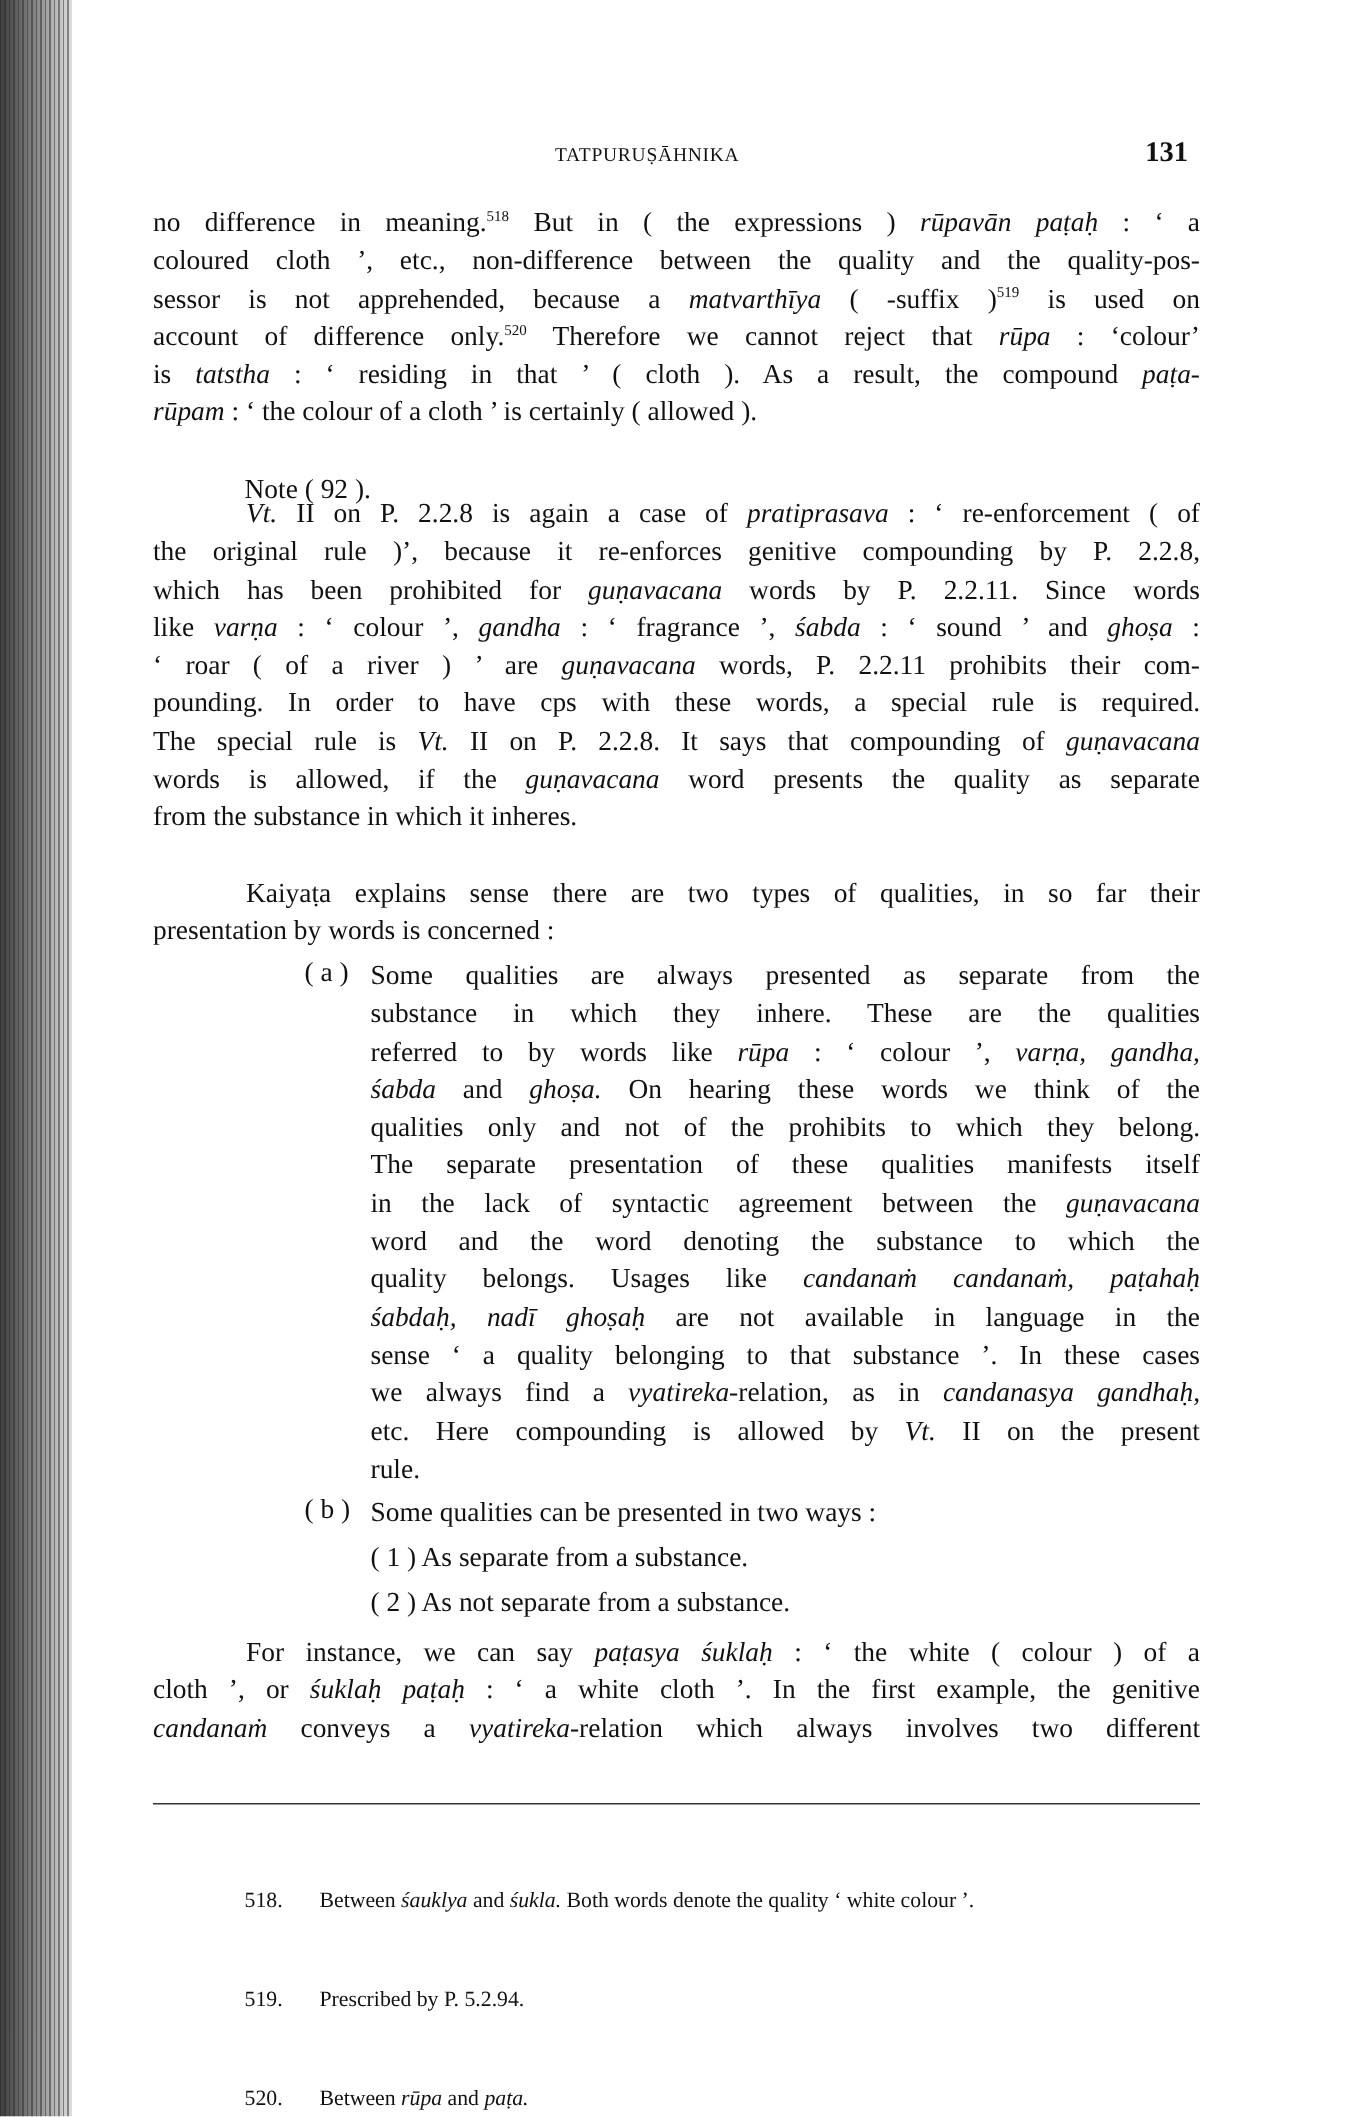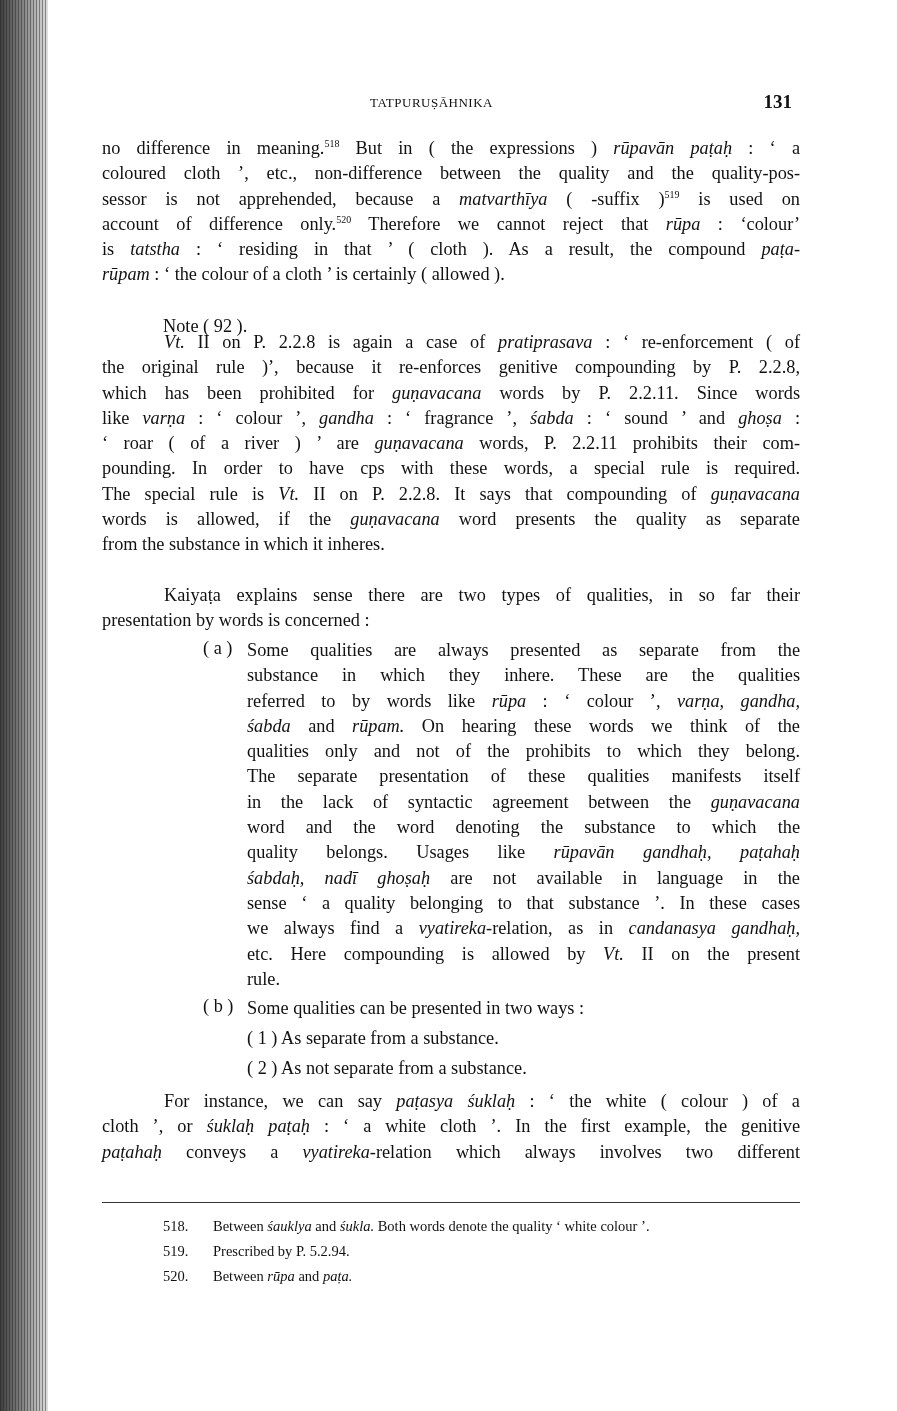--- a/index.html
+++ b/index.html
@@ -17,21 +17,21 @@
   .line { display: block; white-space: nowrap; text-align-last: justify; text-align: justify; }
   .last { text-align-last: left; }
   i { font-style: italic; }
   sup { font-size: 10px; vertical-align: 7px; line-height: 0; }
   .indent { padding-left: 62px; }
   .note-title { position: absolute; left: 163px; top: 316px; font-size: 18.3px; }
   .sub-a-label { position: absolute; left: 203px; font-size: 18.3px; }
   .sub-block { position: absolute; left: 247px; width: 553px; font-size: 18.3px; line-height: 25.3px; }
   .rule { position: absolute; top: 1202px; left: 102px; width: 698px; border-top: 1px solid #333; }
   .footnotes { position: absolute; top: 1214px; left: 163px; font-size: 14.5px; line-height: 25px; }
-  .fn-num { display: inline-block; width: 50px; }
+  .fn-num { display: inline-block; width: 50px; margin-top: 41px; }
 </style>
 </head>
 <body>
 
 <div class="scan-edge"></div>
 
 <div class="header">
   <span class="running-head">TATPURUṢĀHNIKA</span>
   <span class="page-number">131</span>
 </div>
@@ -59,26 +59,26 @@
 <div class="text-block" style="top:583px">
     <span class="line indent">Kaiyaṭa explains sense there are two types of qualities, in so far their</span>
     <span class="line last">presentation by words is concerned :</span>
   </div>
 
 <div class="sub-a-label" style="top:638px">( a )</div>
 <div class="sub-block" style="top:638px">
     <span class="line">Some qualities are always presented as separate from the</span>
     <span class="line">substance in which they inhere.  These are the qualities</span>
     <span class="line">referred to by words like <i>rūpa</i> : ‘ colour ’, <i>varṇa, gandha,</i></span>
-    <span class="line"><i>śabda</i> and <i>rūpam.</i>  On hearing these words we think of the</span>
+    <span class="line"><i>śabda</i> and <i>ghoṣa.</i>  On hearing these words we think of the</span>
     <span class="line">qualities only and not of the prohibits to which they belong.</span>
     <span class="line">The separate presentation of these qualities manifests itself</span>
     <span class="line">in the lack of syntactic agreement between the <i>guṇavacana</i></span>
     <span class="line">word and the word denoting the substance to which the</span>
-    <span class="line">quality belongs.  Usages like <i>rūpavān gandhaḥ, paṭahaḥ</i></span>
+    <span class="line">quality belongs.  Usages like <i>candanaṁ candanaṁ, paṭahaḥ</i></span>
     <span class="line"><i>śabdaḥ, nadī ghoṣaḥ</i> are not available in language in the</span>
     <span class="line">sense ‘ a quality belonging to that substance ’.  In these cases</span>
     <span class="line">we always find a <i>vyatireka</i>-relation, as in <i>candanasya gandhaḥ,</i></span>
     <span class="line">etc.  Here compounding is allowed by <i>Vt.</i> II on the present</span>
     <span class="line last">rule.</span>
   </div>
 
 <div class="sub-a-label" style="top:996px">( b )</div>
 <div class="sub-block" style="top:996px">Some qualities can be presented in two ways :</div>
 <div class="sub-block" style="top:1026px">
@@ -86,21 +86,21 @@
   <span>As separate from a substance.</span>
 </div>
 <div class="sub-block" style="top:1056px">
   <span>( 2 )</span>
   <span>As not separate from a substance.</span>
 </div>
 
 <div class="text-block" style="top:1089px">
     <span class="line indent">For instance, we can say <i>paṭasya śuklaḥ</i> : ‘ the white ( colour ) of a</span>
     <span class="line">cloth ’, or <i>śuklaḥ paṭaḥ</i> : ‘ a white cloth ’.  In the first example, the genitive</span>
-    <span class="line"><i>paṭahaḥ</i> conveys a <i>vyatireka</i>-relation which always involves two different</span>
+    <span class="line"><i>candanaṁ</i> conveys a <i>vyatireka</i>-relation which always involves two different</span>
   </div>
 
 <div class="rule"></div>
 
 <div class="footnotes">
   <div><span class="fn-num">518.</span><span>Between <i>śauklya</i> and <i>śukla.</i>  Both words denote the quality ‘ white colour ’.</span></div>
   <div><span class="fn-num">519.</span><span>Prescribed by  P. 5.2.94.</span></div>
   <div><span class="fn-num">520.</span><span>Between <i>rūpa</i> and <i>paṭa.</i></span></div>
 </div>
 

